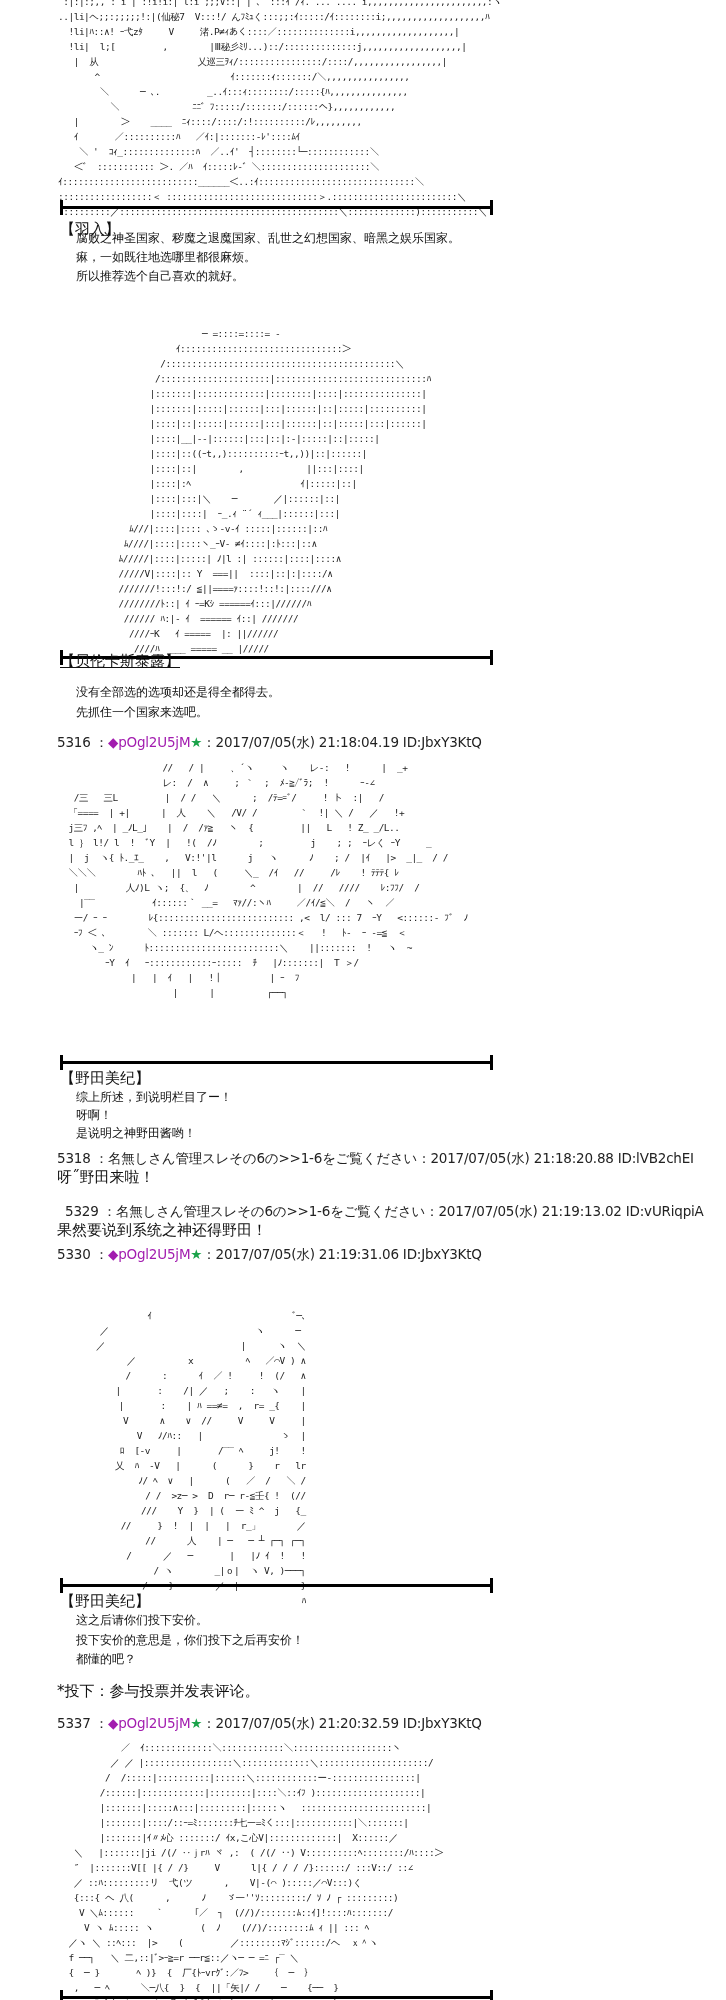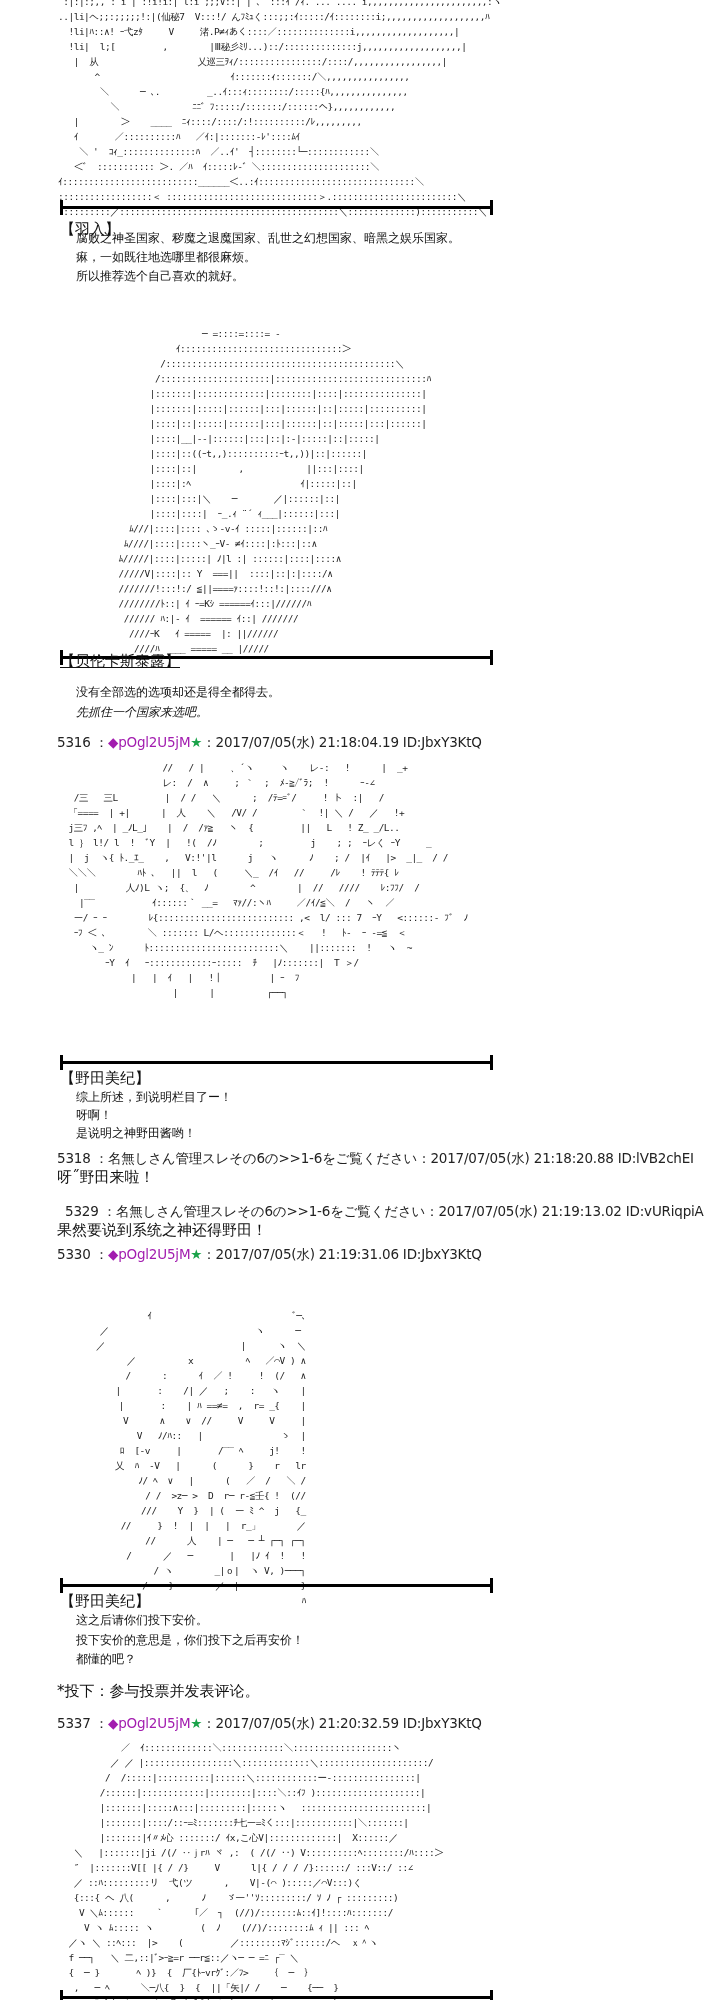--- a/index.html
+++ b/index.html
@@ -61,21 +61,21 @@
   /////V|::::|:: Y  ===||  ::::|::|:|::::/∧
   ///////!:::!:/ ≦||====ｧ::::!::!:|::::///∧
   ////////ﾄ::| ｲ ｰ=Kｼ ======ｲ:::|//////ﾊ
    ////// ﾊ:|- ｲ  ====== ｲ::| ///////
     ////ｰK   ｲ =====  |: ||//////
      ////ﾊ  ___ ===== __ |/////</div>
 <div class="sep" style="top:656px;"></div>
 
 <div class="speaker" style="top:652px;text-decoration:underline;">【贝伦卡斯泰露】</div>
 <div class="line" style="top:683px;">没有全部选的选项却还是得全都得去。</div>
-<div class="line" style="top:703px;font-style:italic;">先抓住一个国家来选吧。</div>
+<div class="line" style="top:703px;">先抓住一个国家来选吧。</div>
 
 <div class="post-head" style="top:734px;">
   <span>5316</span><span> ：</span><span class="trip">◆pOgl2U5jM</span><span class="star">★</span><span>：2017/07/05(水) 21:18:04.19 ID:JbxY3KtQ</span>
 </div>
 
 <div class="aa" style="left:58px;top:760px;">                    //   / |     、´ヽ     ヽ    レ-:   !      |  _+
                     レ:  /  ∧     ; ｀  ;  ﾒ-≧/ﾞﾗ;  !      ｰ-∠
    /三   三L         |  / /   ＼      ;  /ﾃ==ﾞ/     ! ト  :|   /
   「====  | +|      |  人    ＼   /V/ /        ｀  !| ＼ /   ／   !+
   j三ﾌ ,ﾍ  | _ﾉL_」   |  /  /ｧ≧   ヽ  {         ||   L   ! Z_ _/L..

